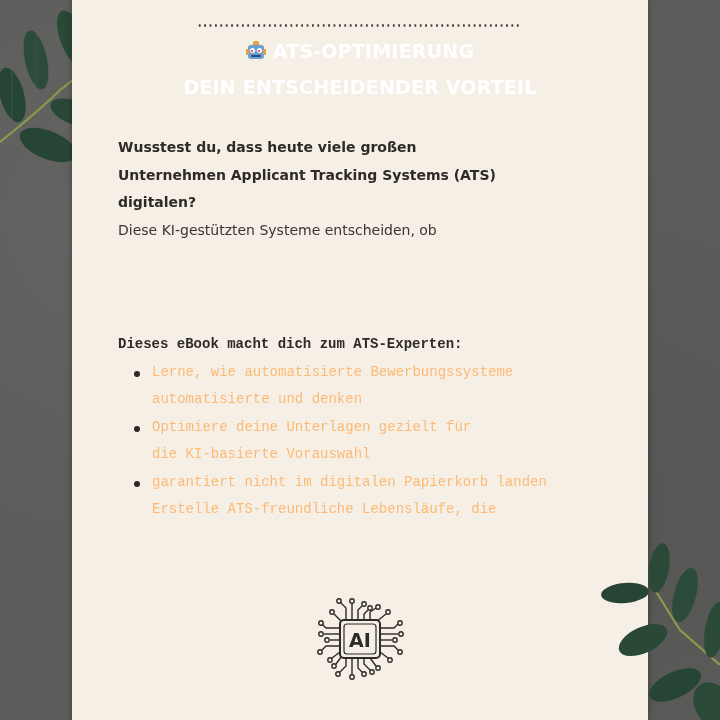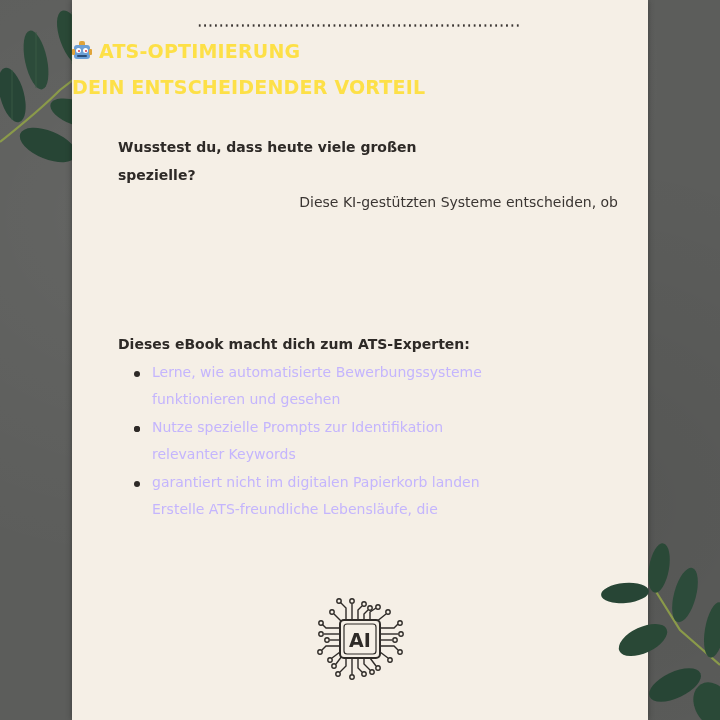--- a/index.html
+++ b/index.html
@@ -24,24 +24,24 @@
       position: absolute;
       left: 197px; top: 24px;
       width: 325px; height: 3px;
       background-image: radial-gradient(circle, #3a3532 1px, transparent 1.3px);
       background-size: 5.4px 3px;
       background-repeat: repeat-x;
     }
     .title {
       position: absolute;
       left: 72px; width: 576px;
-      text-align: left;
+      text-align: center;
       font-family: "DejaVu Sans", sans-serif;
       font-weight: bold;
-      color: #fde047;
+      color: #ffffff;
       font-size: 19px;
       letter-spacing: 0.2px;
     }
     .title.l1 { top: 40px; }
     .title.l2 { top: 76px; }
     .robot {
       display: inline-block;
       width: 20px; height: 19px;
       position: relative;
       vertical-align: -2px;
@@ -76,31 +76,31 @@
 
     .body-text {
       position: absolute;
       left: 118px; width: 500px;
       font-size: 14px;
       line-height: 27.5px;
       color: #2e2a27;
     }
     .intro { top: 134px; }
     .bold { font-weight: bold; }
-    .normal { font-weight: normal; color: #3a3532; text-align: right; }
-    .ebook { top: 331px; }
+    .normal { font-weight: normal; color: #3a3532; }
+    .ebook { top: 331px; font-family: Liberation Mono, monospace; }
     .bullets {
       list-style: none;
       margin-top: 0;
     }
     .bullets li {
       position: relative;
       padding-left: 34px;
       font-weight: normal;
-      color: #c4b5fd;
+      color: #fdba74;
     }
     .bullets li::before {
       content: "";
       position: absolute;
       left: 16px; top: 12px;
       width: 6px; height: 6px;
       border-radius: 50%;
       background: #2e2a27;
     }
 
@@ -141,36 +141,35 @@
     <span class="ant"></span><span class="head"></span>
     <span class="ear-l"></span><span class="ear-r"></span>
     <span class="eye l"></span><span class="eye r"></span>
     <span class="mouth"></span>
   </span><span>ATS-OPTIMIERUNG</span>
 </div>
 <div class="title l2">DEIN ENTSCHEIDENDER VORTEIL</div>
 
 <div class="body-text intro">
   <div class="bold">Wusstest du, dass heute viele großen</div>
-  <div class="bold">spezielle?</div>
+  <div class="bold">Unternehmen Applicant Tracking Systems (ATS)</div>
+  <div class="bold">digitalen?</div>
   <div class="normal">Diese KI-gestützten Systeme entscheiden, ob</div>
 </div>
 
 <div class="body-text ebook">
   <div class="bold">Dieses eBook macht dich zum ATS-Experten:</div>
   <ul class="bullets">
     <li>
       <div>Lerne, wie automatisierte Bewerbungssysteme</div>
-      <div>funktionieren und gesehen</div>
+      <div>automatisierte und denken</div>
     </li>
     <li>
-    </li>
-    <li>
-      <div>Nutze spezielle Prompts zur Identifikation</div>
-      <div>relevanter Keywords</div>
+      <div>Optimiere deine Unterlagen gezielt für</div>
+      <div>die KI-basierte Vorauswahl</div>
     </li>
     <li>
       <div>garantiert nicht im digitalen Papierkorb landen</div>
       <div>Erstelle ATS-freundliche Lebensläufe, die</div>
     </li>
   </ul>
 </div>
 
 <div class="ai-chip">
   <svg width="98" height="88" viewBox="0 0 98 88">

